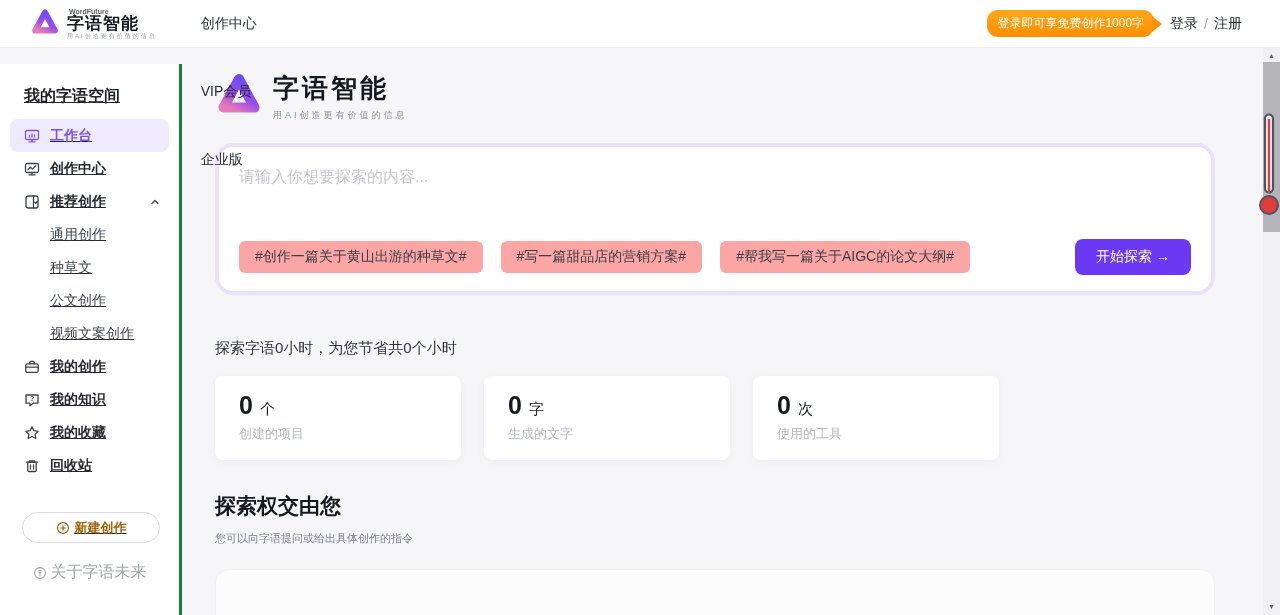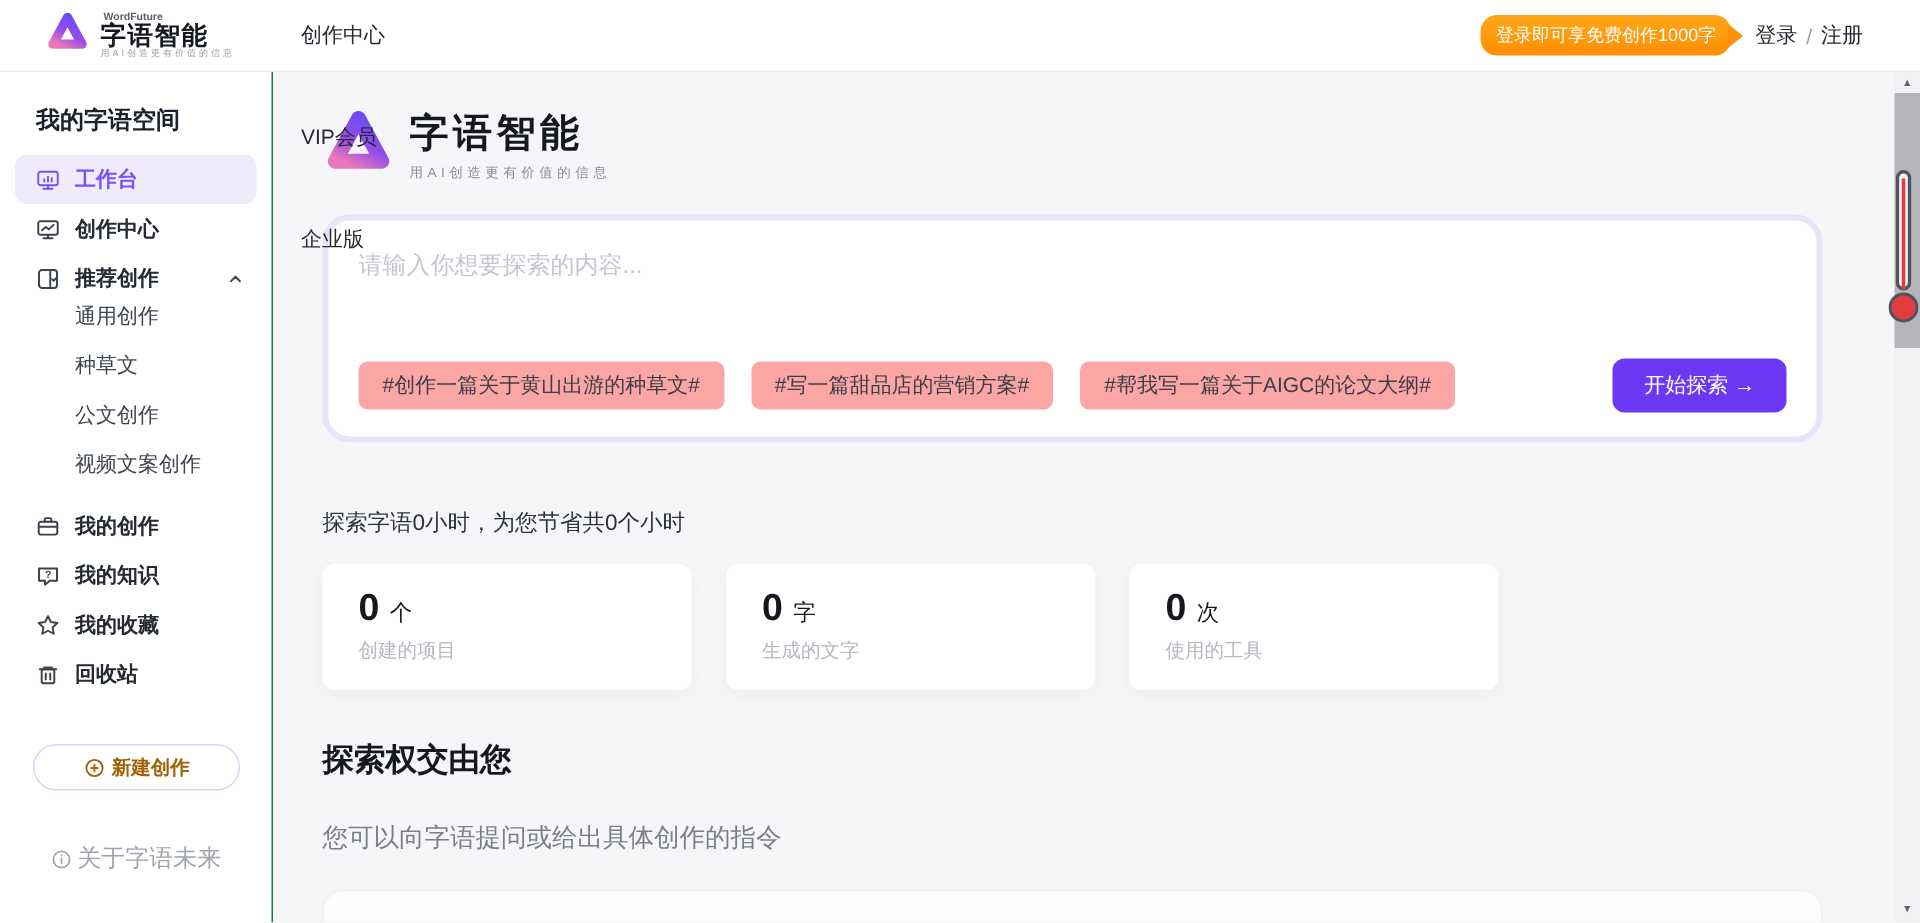--- a/index.html
+++ b/index.html
@@ -23,29 +23,29 @@
   .header-right { margin-left:auto; margin-right:38px; display:flex; align-items:center; gap:16px; }
   .promo { position:relative; background:linear-gradient(180deg,#ffa718,#ff8e04);
     color:#fff; font-size:12px; padding:5px 10px; border-radius:11px; white-space:nowrap; cursor:pointer; }
   .promo::after { content:''; position:absolute; right:-8px; top:50%; transform:translateY(-50%);
     border-top:8px solid transparent; border-bottom:8px solid transparent; border-left:10px solid #ff9007; }
   .auth { font-size:14px; color:#23272e; display:flex; gap:6px; align-items:center; white-space:nowrap; }
   .auth .sep { color:#9aa0a8; }
   .auth span { cursor:pointer; }
 
   
-  .sidebar { position:absolute; top:48px; left:0; width:182px; bottom:0;
-    background:#fff; border-right:1px solid #15803d; }
+  .sidebar { position:absolute; top:64px; left:0; width:182px; bottom:0;
+    background:#fff; border-right:3px solid #15803d;text-decoration:underline; }
   .sb-heading { font-size:16px; font-weight:bold; color:#1c212b; margin:22px 0 12px 24px; }
   .sb-item { height:33px; margin:0 10px; padding:0 8px 0 14px; display:flex; align-items:center; gap:10px;
     font-size:14px; font-weight:600; color:#262b33; border-radius:8px; cursor:pointer; }
   .sb-item svg { flex:0 0 auto; color:#3c424c; }
   .sb-item.active { background:#efebfd; color:#7a52f4; }
   .sb-item.active svg { color:#7a52f4; }
-  .sb-sub { height:33px; margin:0 10px; padding-left:40px; display:flex; align-items:flex-start;
+  .sb-sub { height:33px; margin:0 10px; padding-left:40px; display:flex; align-items:center;
     font-size:14px; color:#3f4650; cursor:pointer; }
   .chev { margin-left:auto; color:#8a8f98; }
   .new-btn { margin:30px 22px 0; height:31px; width:138px; border:1px solid #ddd3f8; border-radius:16px;
     background:#fff; color:#a16207; font-size:13px; font-weight:600;
     display:flex; align-items:center; justify-content:center; gap:5px; cursor:pointer; }
   .about { position:absolute; bottom:32px; left:0; width:100%; text-align:center;
     font-size:16px; color:#a0a4ab; display:flex; justify-content:center; gap:4px; align-items:center; cursor:pointer; }
 
   
   .main { position:absolute; top:48px; left:183px; right:17px; bottom:0; background:#f6f6f8;
@@ -70,21 +70,21 @@
   .stats-line { margin-top:44px; font-size:15px; color:#2d333d; }
   .cards { margin-top:18px; display:flex; gap:23px; }
   .card { width:246px; height:84px; background:#fff; border-radius:8px;
     box-shadow:0 2px 10px rgba(25,25,60,0.04); padding:15px 24px; }
   .card-val { display:flex; align-items:baseline; gap:7px; }
   .card-num { font-size:25px; font-weight:bold; color:#15181e; }
   .card-unit { font-size:15px; color:#15181e; }
   .card-label { font-size:13px; color:#b4b8bf; margin-top:5px; }
 
   .sec-title { margin-top:32px; font-size:21px; font-weight:bold; color:#15181e; }
-  .sec-sub { margin-top:27px; font-size:17px; color:#7a7f87; }
+  .sec-sub { margin-top:11px; font-size:11px; color:#7a7f87; }
 
   .qa-card { margin-top:23px; width:1000px; height:140px; background:#fcfcfd;
     border:1px solid #f1f1f3; border-radius:14px; padding:30px 22px 0 68px;
     display:flex; align-items:center; }
   .quote { font-family:"Liberation Serif","DejaVu Serif",serif; font-size:64px; font-weight:bold;
     color:#e2e3e7; line-height:0; position:relative; top:14px; }
 
   
   .scrollbar { position:absolute; top:48px; right:0; width:17px; bottom:0; background:#f1f1f3; z-index:20; }
   .sb-arrow { position:absolute; left:0; width:17px; height:14px; font-size:7px; color:#5f6368;

